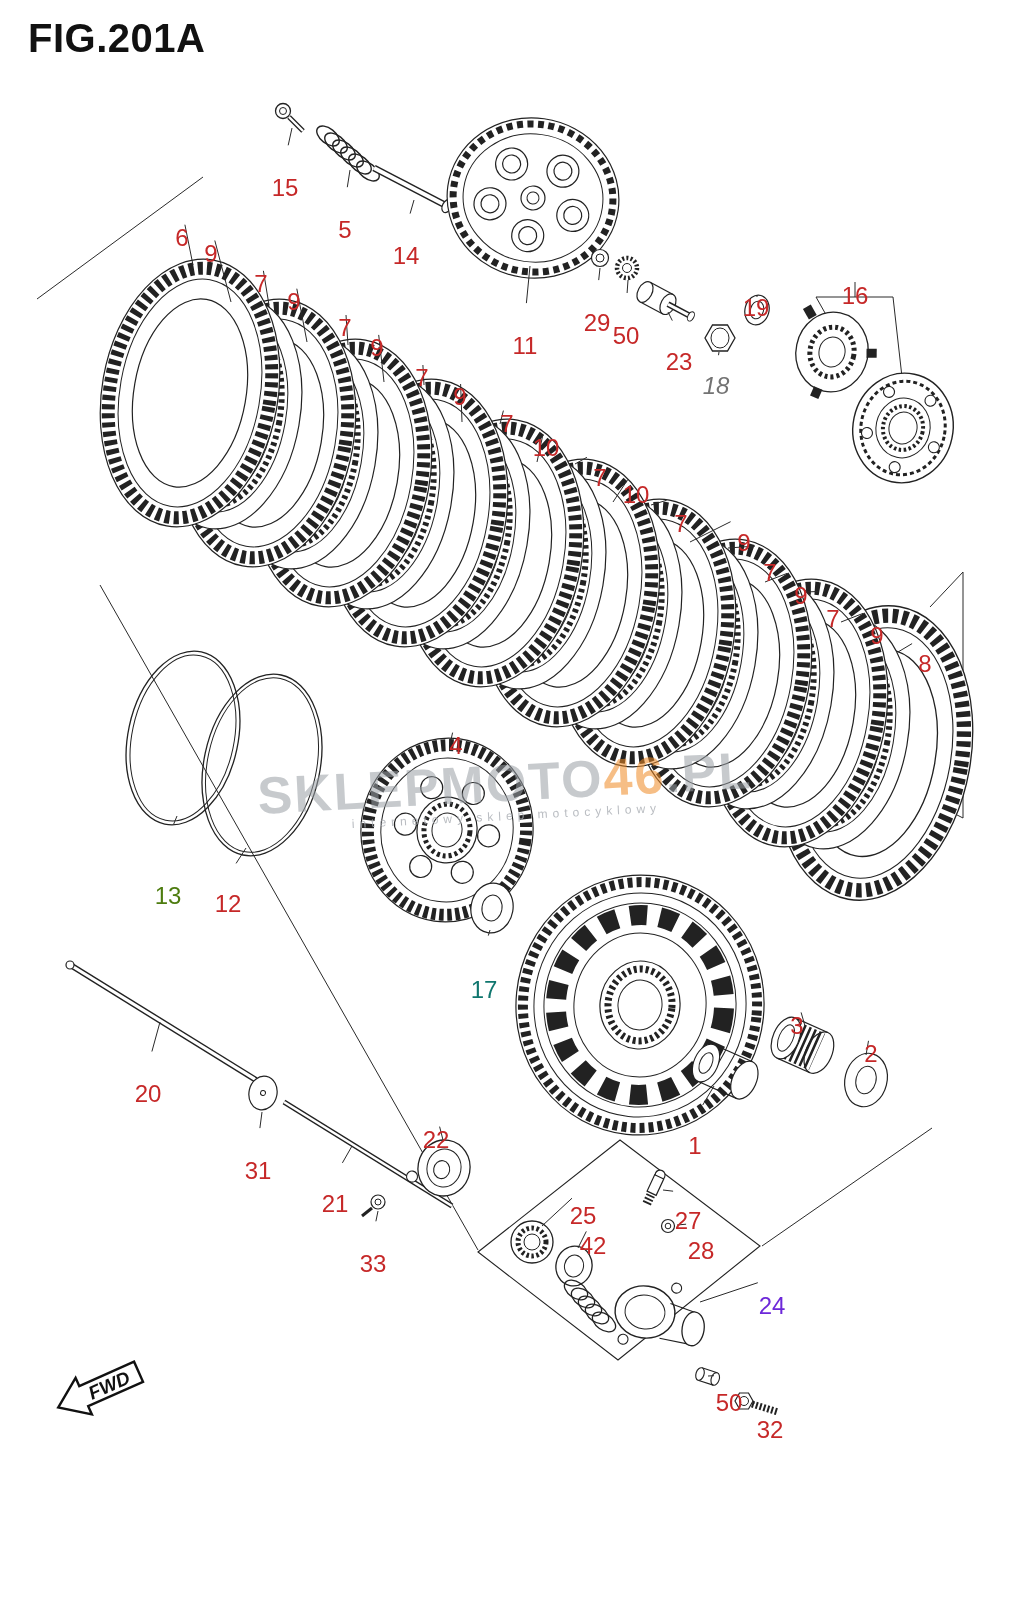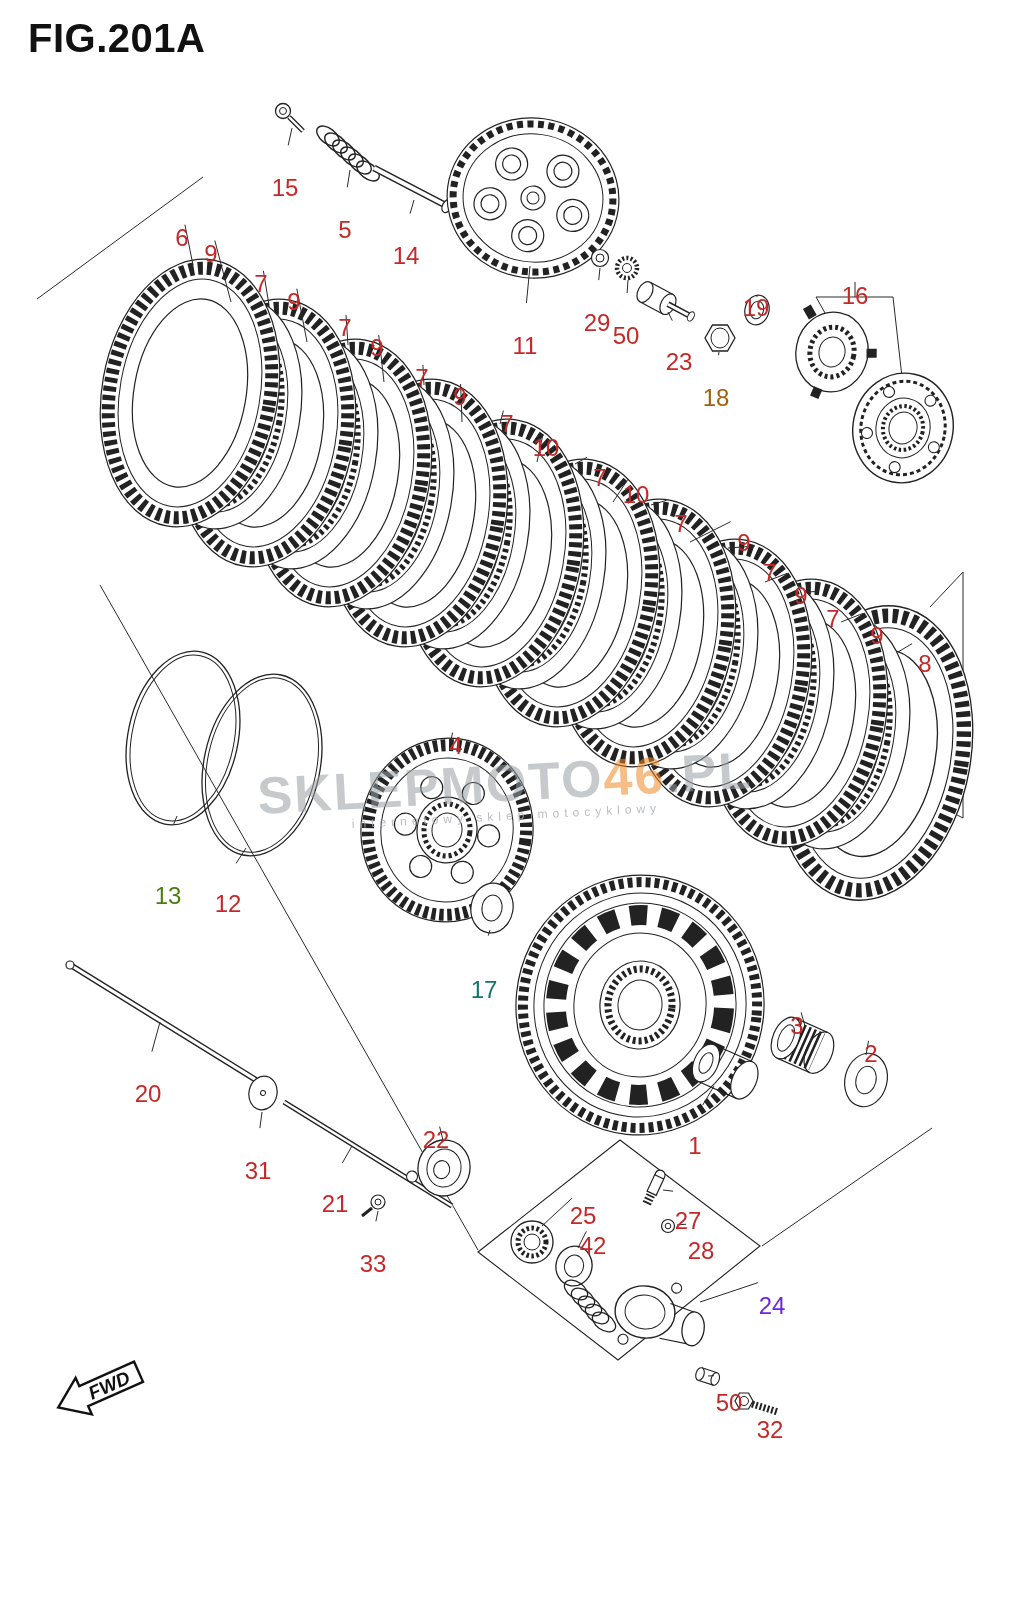--- a/index.html
+++ b/index.html
@@ -353,21 +353,21 @@
       <div class="callout" style="left: 345px; top: 300px; color: rgb(198, 40, 40);">7</div>
       <div class="callout" style="left: 377px; top: 320px; color: rgb(198, 40, 40);">9</div>
       <div class="callout" style="left: 422px; top: 350px; color: rgb(198, 40, 40);">7</div>
       <div class="callout" style="left: 460px; top: 369px; color: rgb(198, 40, 40);">9</div>
       <div class="callout" style="left: 507px; top: 396px; color: rgb(198, 40, 40);">7</div>
       <div class="callout" style="left: 546px; top: 420px; color: rgb(198, 40, 40);">10</div>
       <div class="callout" style="left: 525px; top: 318px; color: rgb(198, 40, 40);">11</div>
       <div class="callout" style="left: 597px; top: 295px; color: rgb(198, 40, 40);">29</div>
       <div class="callout" style="left: 626px; top: 308px; color: rgb(198, 40, 40);">50</div>
       <div class="callout" style="left: 679px; top: 334px; color: rgb(198, 40, 40);">23</div>
-      <div class="callout" style="left: 716px; top: 370px; color: #a16207;">18</div>
+      <div class="callout" style="left: 716px; top: 358px; color: #737373; font-style: italic;">18</div>
       <div class="callout" style="left: 756px; top: 280px; color: rgb(198, 40, 40);">19</div>
       <div class="callout" style="left: 855px; top: 268px; color: rgb(198, 40, 40);">16</div>
       <div class="callout" style="left: 600px; top: 450px; color: rgb(198, 40, 40);">7</div>
       <div class="callout" style="left: 636px; top: 467px; color: rgb(198, 40, 40);">10</div>
       <div class="callout" style="left: 681px; top: 496px; color: rgb(198, 40, 40);">7</div>
       <div class="callout" style="left: 744px; top: 515px; color: rgb(198, 40, 40);">9</div>
       <div class="callout" style="left: 770px; top: 545px; color: rgb(198, 40, 40);">7</div>
       <div class="callout" style="left: 801px; top: 568px; color: rgb(198, 40, 40);">9</div>
       <div class="callout" style="left: 833px; top: 591px; color: rgb(198, 40, 40);">7</div>
       <div class="callout" style="left: 877px; top: 608px; color: rgb(198, 40, 40);">9</div>

